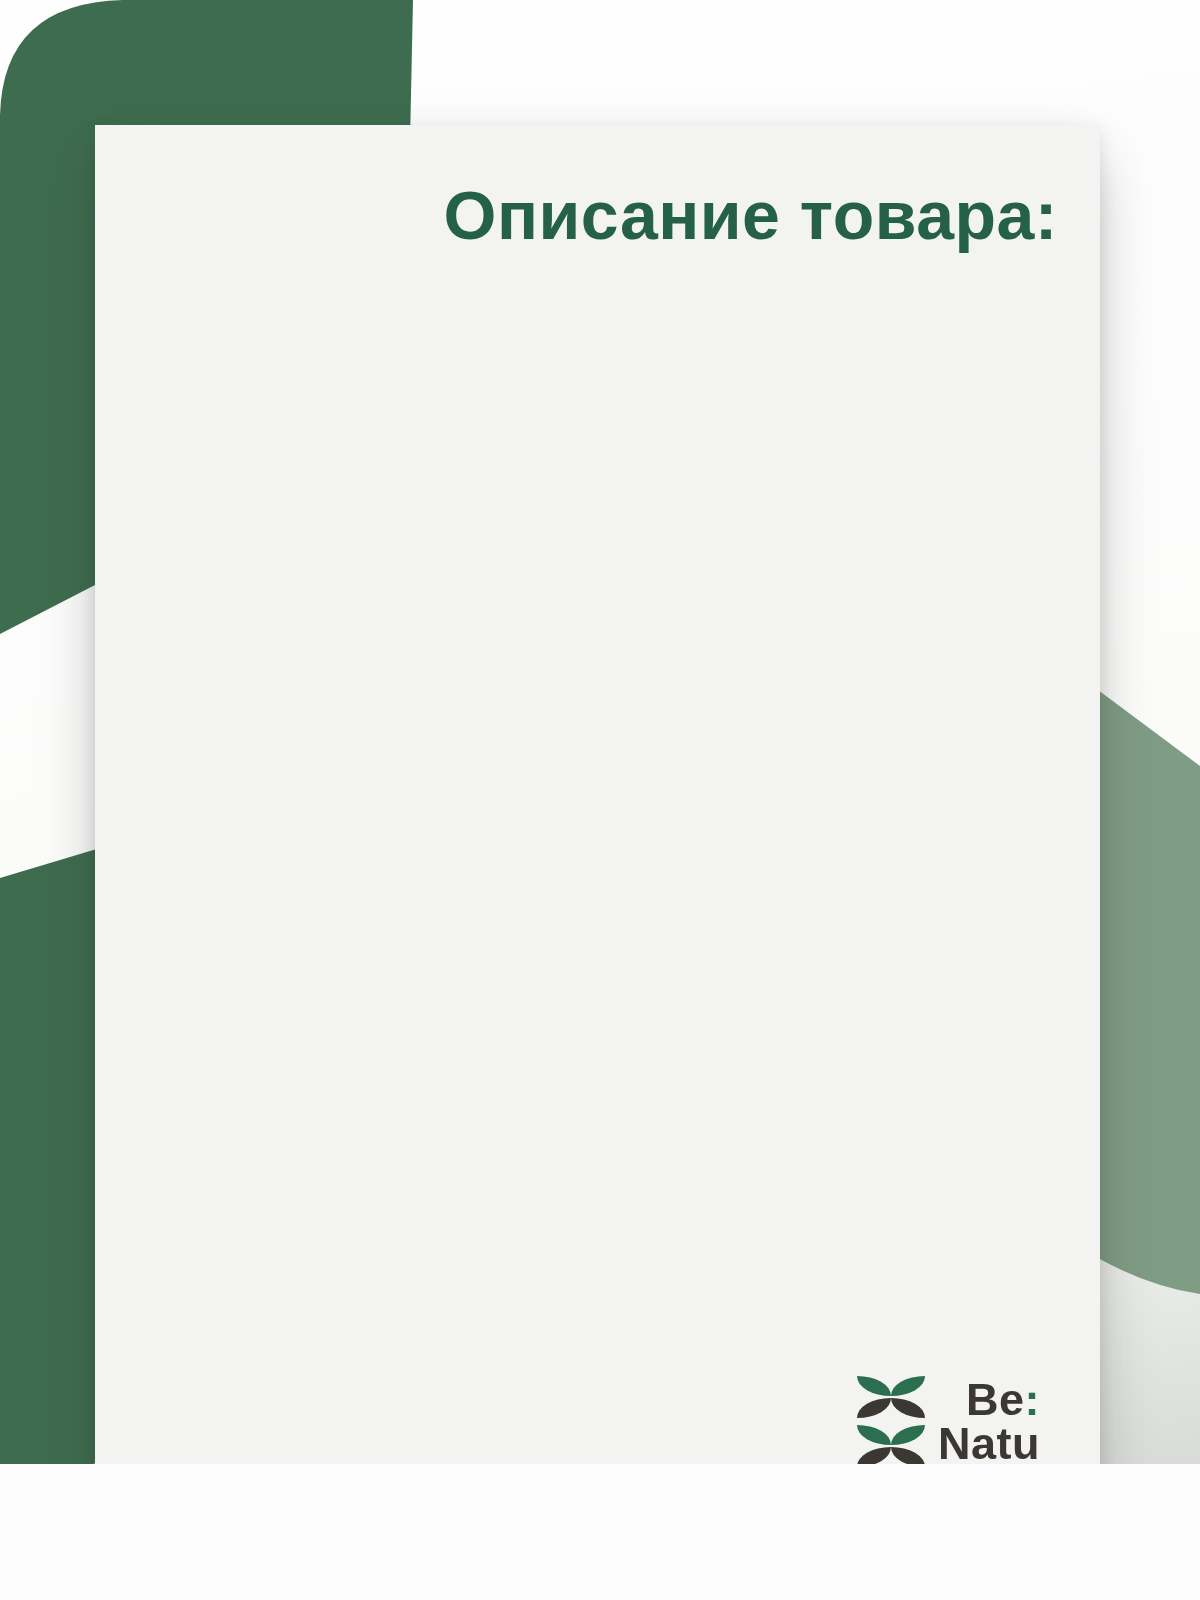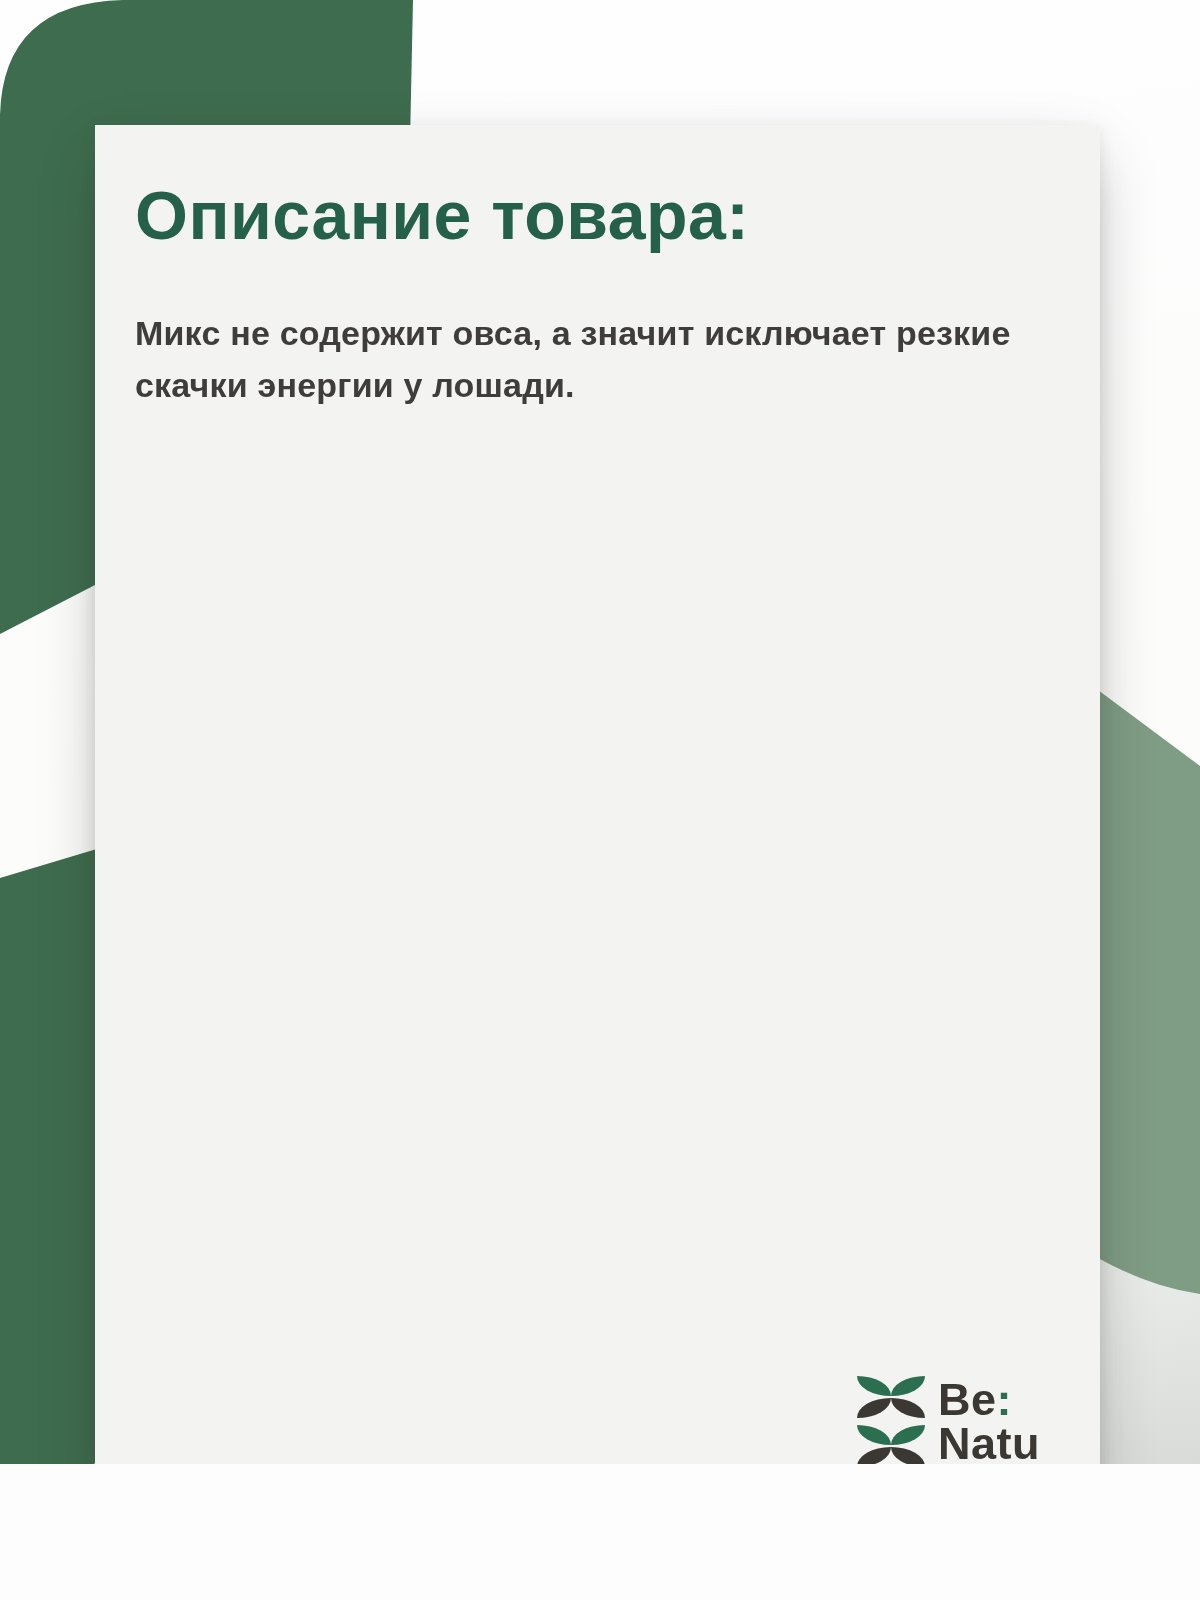--- a/index.html
+++ b/index.html
@@ -6,20 +6,21 @@
   body {
     width: 1200px; height: 1600px;
     font-family: "Liberation Sans", "DejaVu Sans", sans-serif;
     background: #fdfdfd;
   }
   #page {
     position: relative;
     width: 1200px; height: 1464px;
     overflow: hidden;
     background: linear-gradient(172deg, #fefefe 0%, #fbfbfa 68%, #e9ebe8 88%, #d9dbd8 100%);
+    text-align: right;
   }
   #bg-shapes {
     position: absolute; left: 0; top: 0;
     width: 1200px; height: 1600px;
     display: block;
   }
   .card {
     position: absolute;
     left: 95px; top: 125px;
     width: 1005px; height: 1370px;
@@ -86,22 +87,20 @@
     <path d="M123 0 L413 0 L402 520 L95 585 L0 634 L0 115 Q3 3 123 0 Z" fill="#3E6C4E"></path>
     <path d="M100 848 L0 878 L0 1522 L100 1460 Z" fill="#3E6C4E"></path>
     <path d="M1098 690 L1200 766 L1200 1294 Q1150 1287 1098 1258 Z" fill="#7F9C84"></path>
     <path d="M608 1495 L1085 1495 L1200 1562 L1200 1600 L628 1600 Z" fill="#7F9C84"></path>
   </svg>
 
   <div class="card">
     <h1 class="title">Описание товара:</h1>
 
     <div id="paragraphs">
-        <p class="para">Микс не содержит овса, а значит исключает резкие
-скачки энергии у лошади.</p>
       </div>
 
     <div class="logo">
       <div class="leafstack">
         <div class="leafcluster">
           <div class="leafrow v">
             <span class="leaf l green"></span>
             <span class="leaf r green"></span>
           </div>
           <div class="leafrow a">

